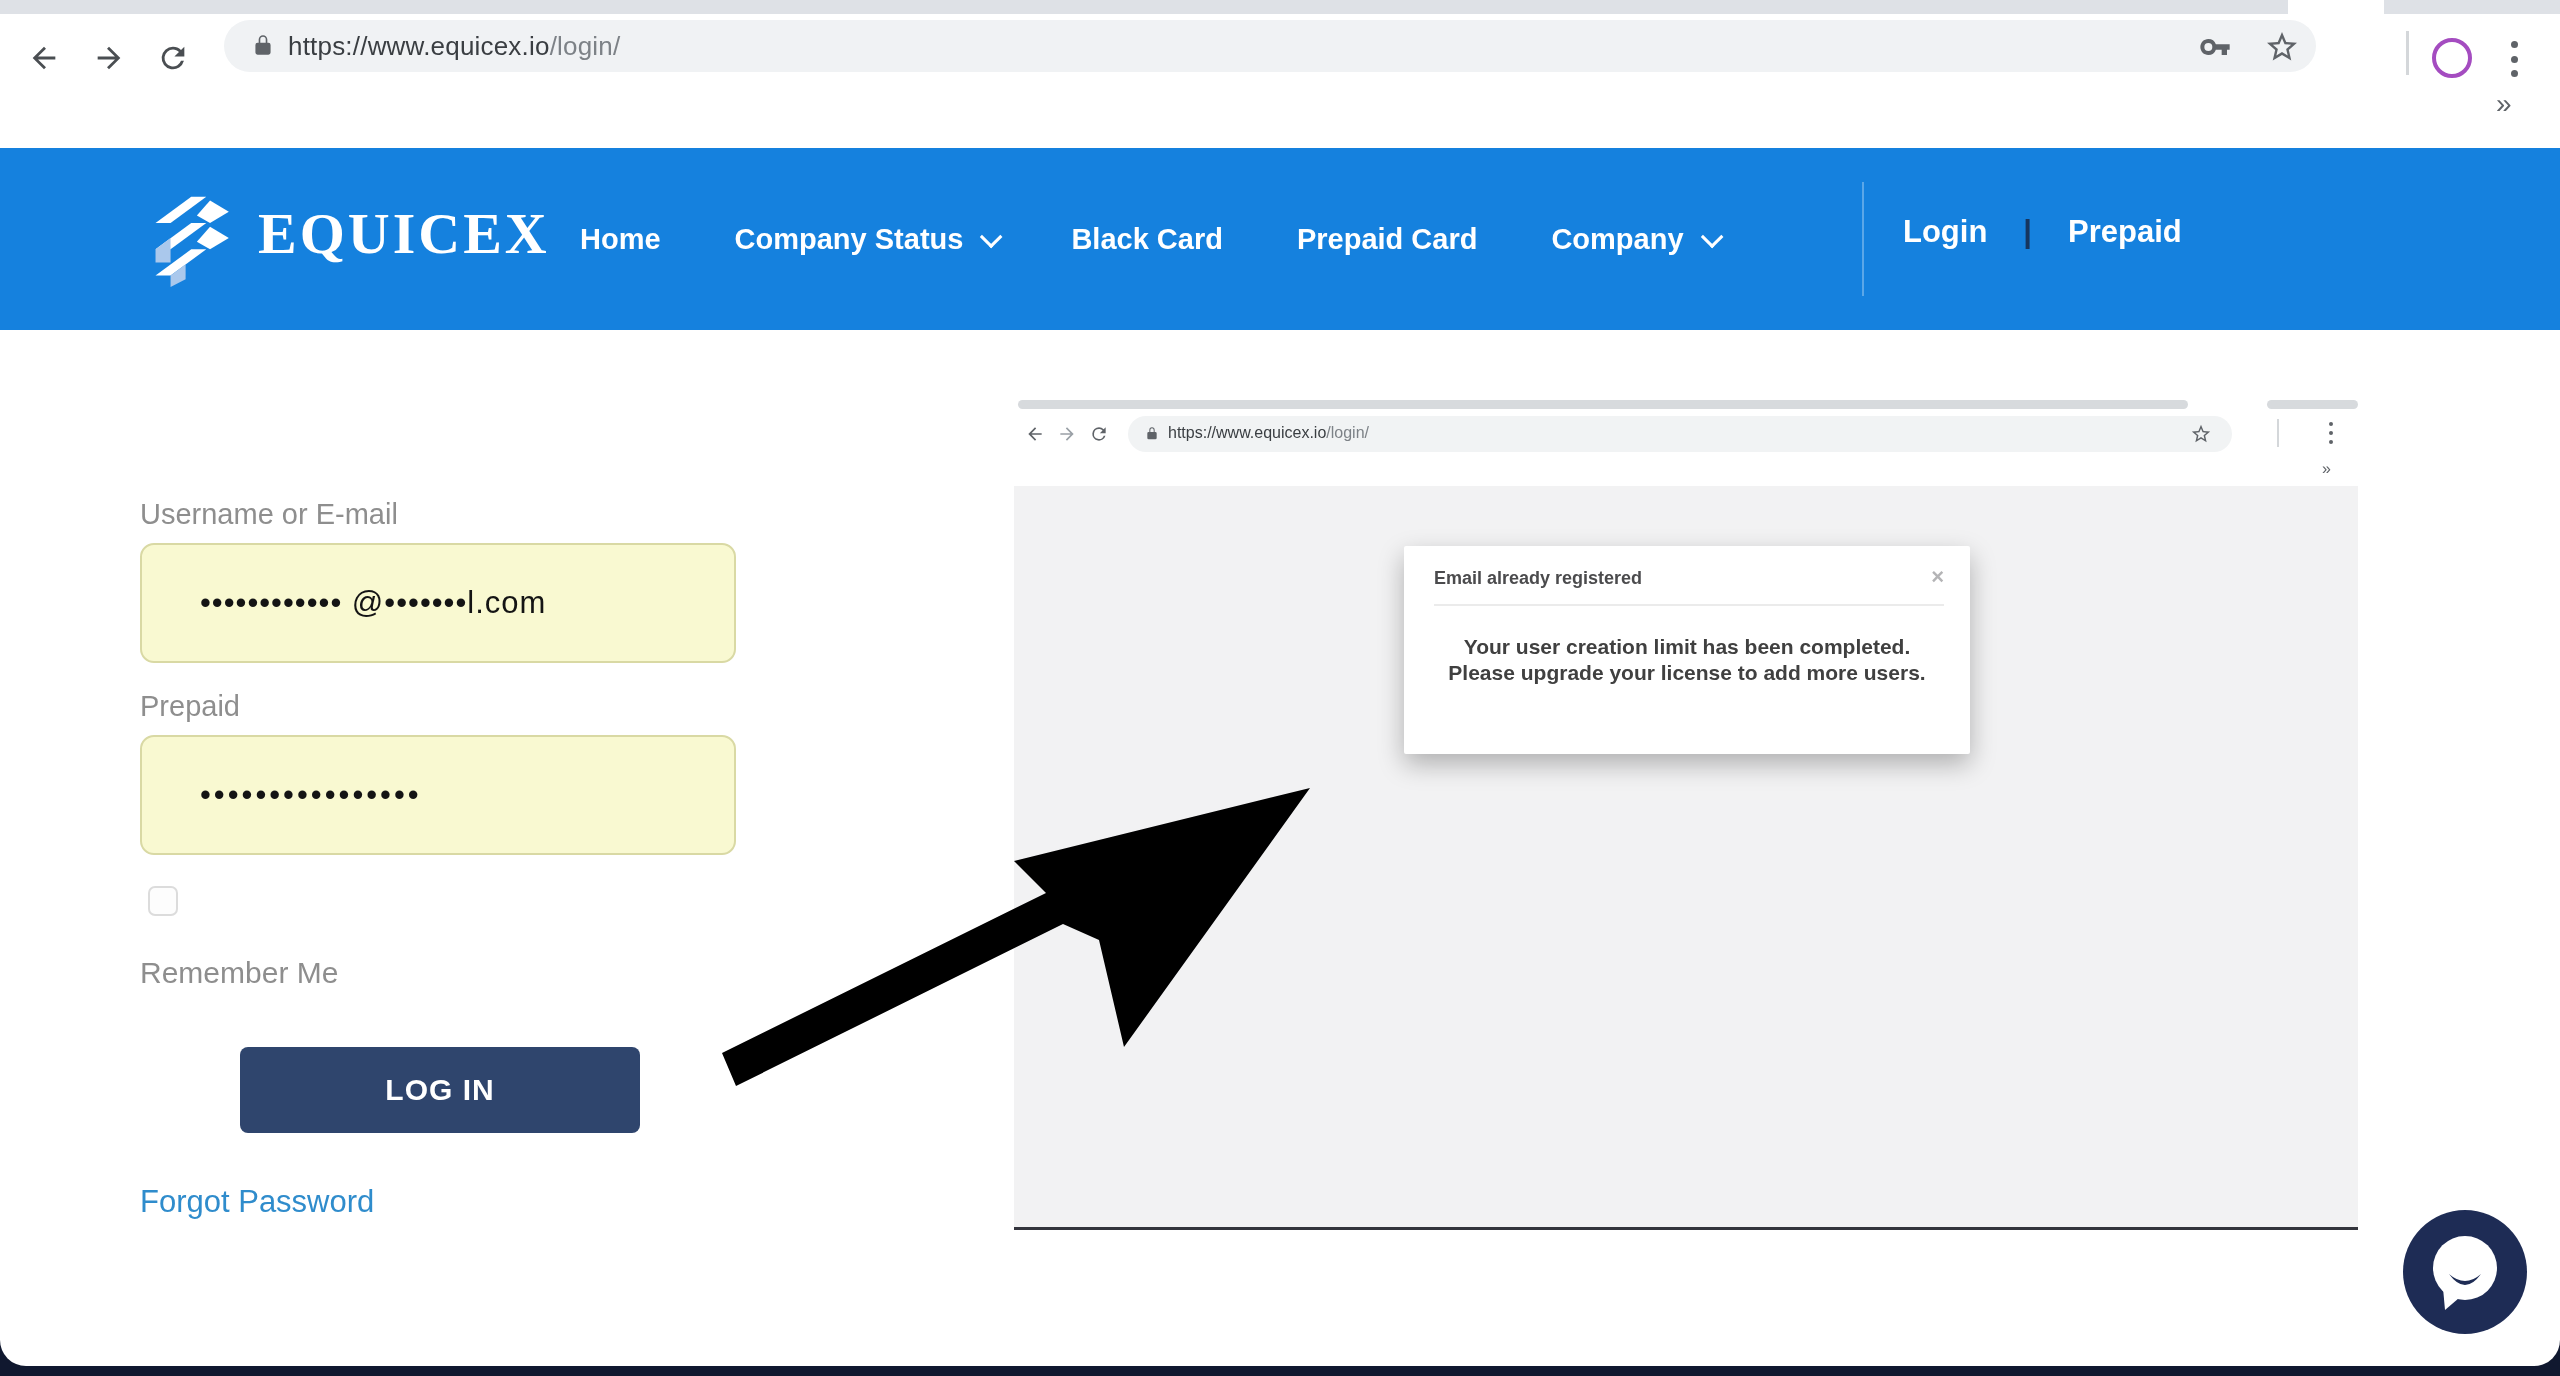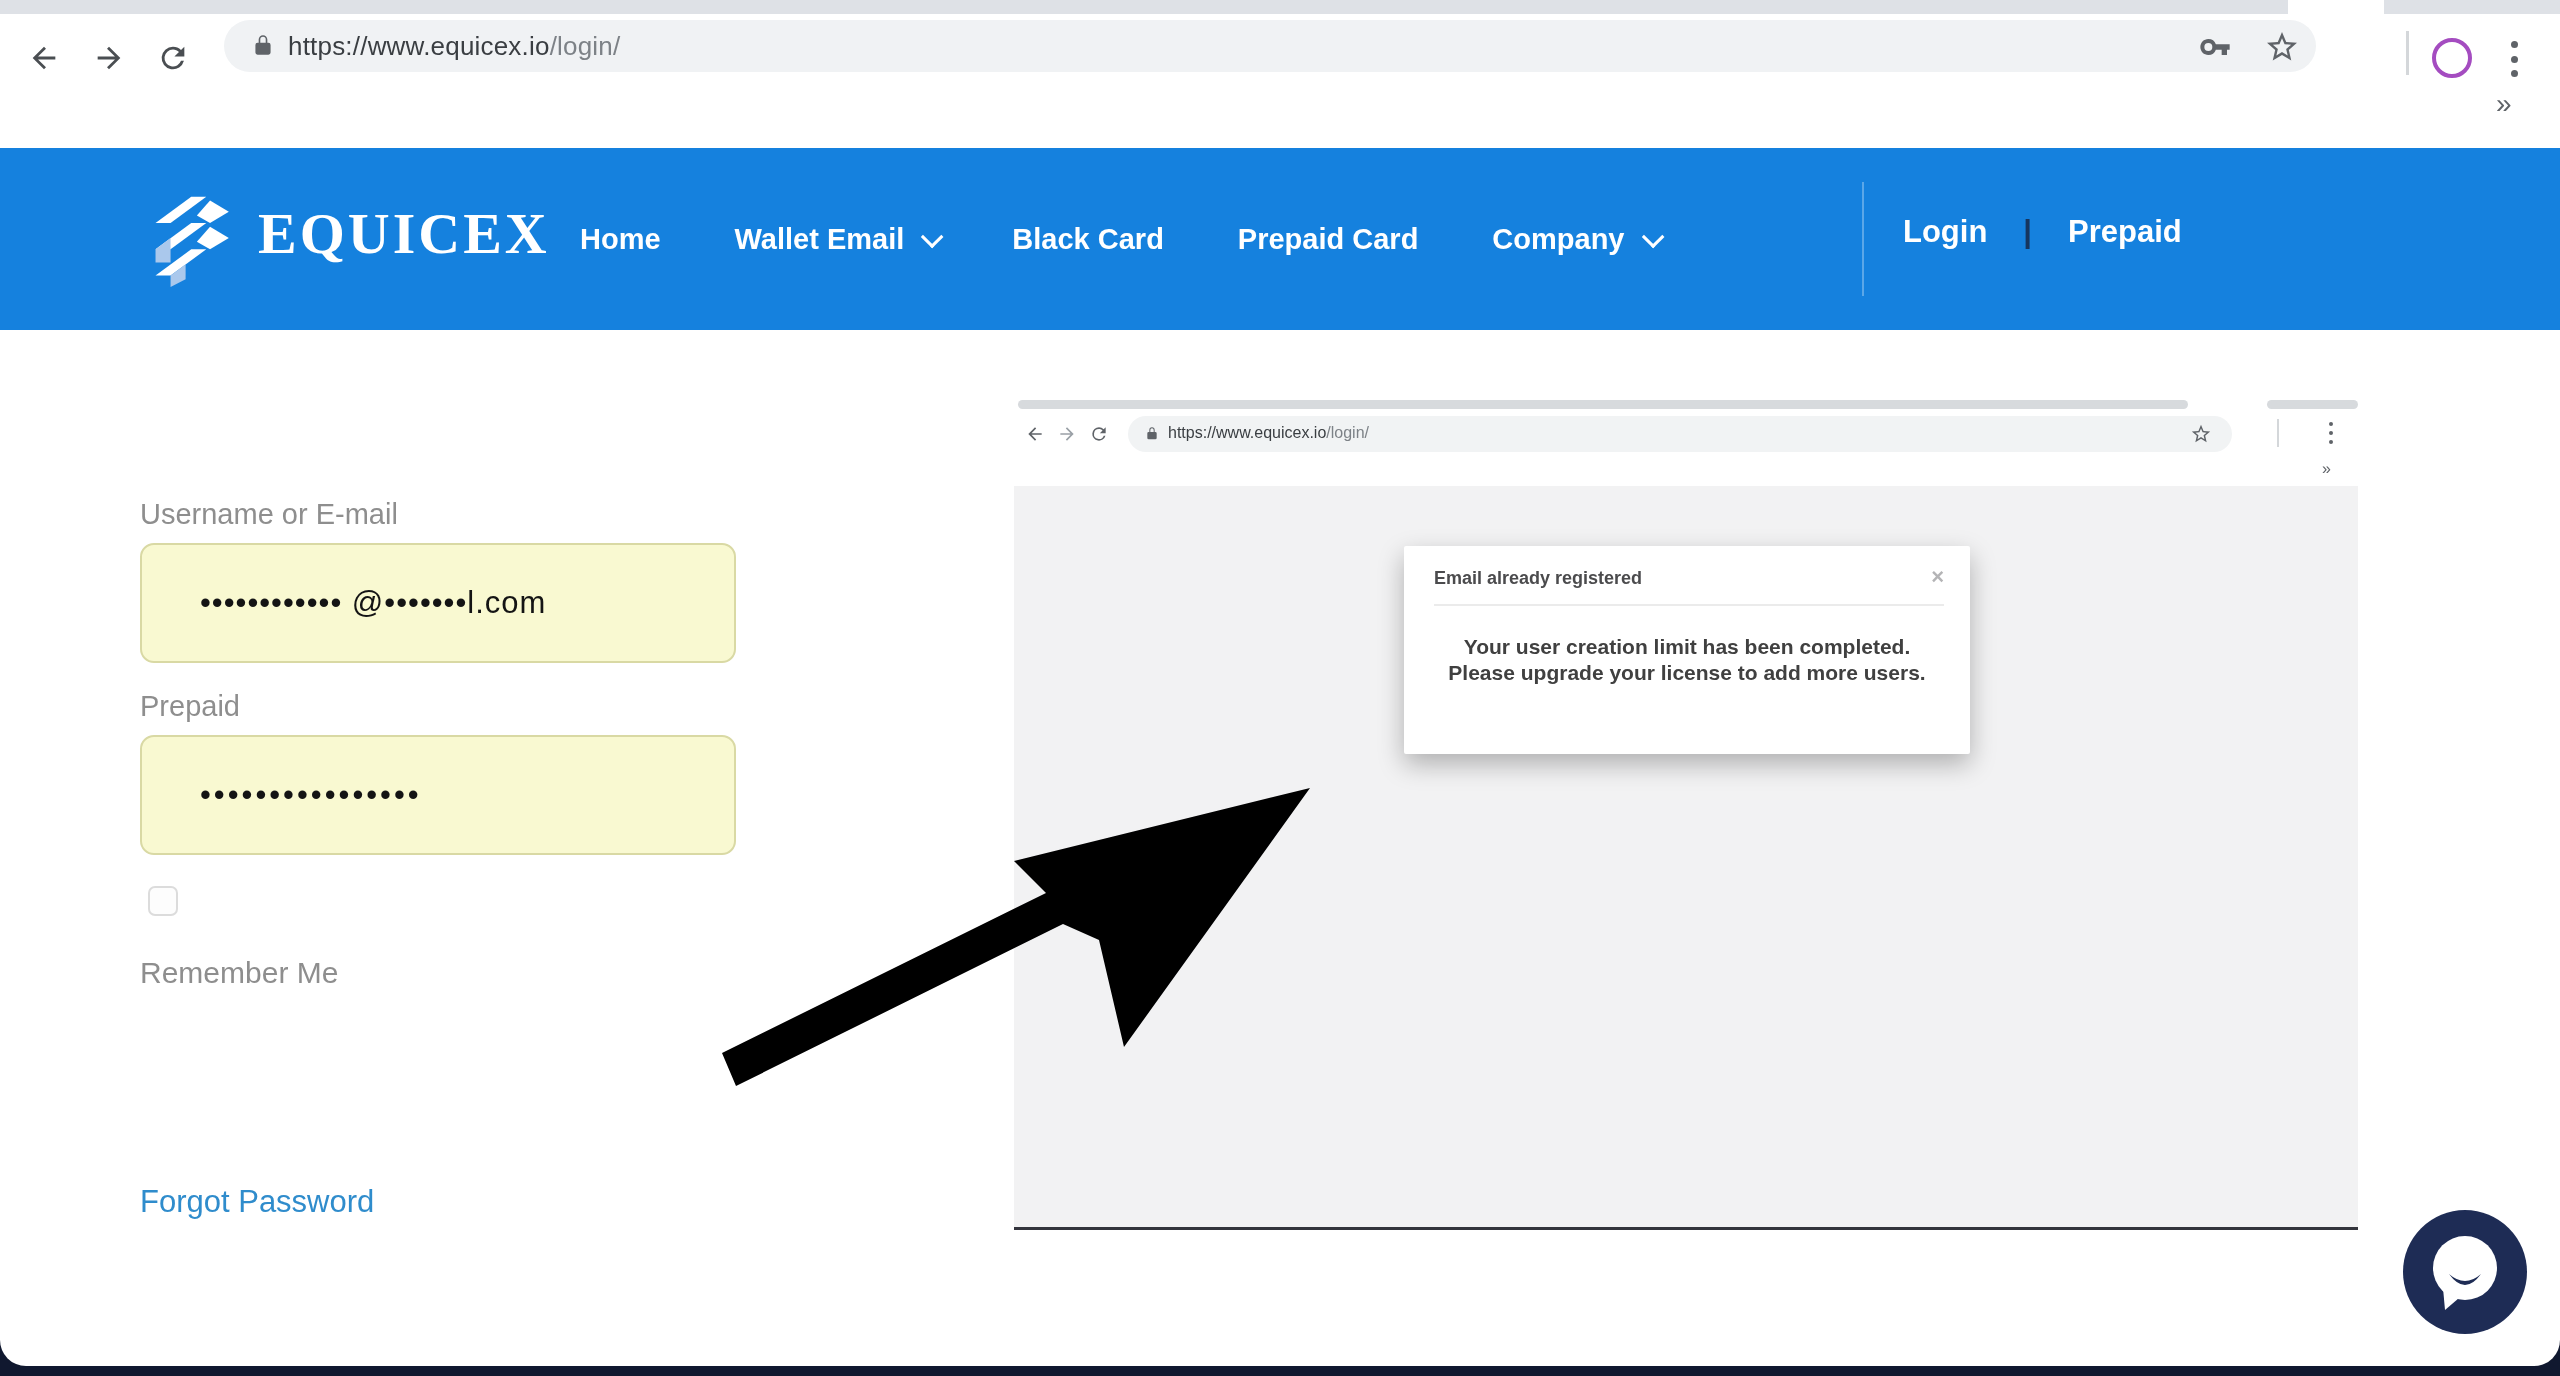--- a/index.html
+++ b/index.html
@@ -155,21 +155,21 @@
         <polygon points="24,92 24,104 40,96 40,80" fill="#aac8ec"></polygon>
       </svg>
     </span>
     <div class="brand">EQUICEX</div>
 
     <div class="mainnav">
       <div class="nav-item">
           <span>Home</span>
         </div>
       <div class="nav-item">
-          <span>Wallet Email</span>
+          <span>Company Status</span>
           <span class="chev"></span>
         </div>
       <div class="nav-item">
           <span>Black Card</span>
         </div>
       <div class="nav-item">
           <span>Prepaid Card</span>
         </div>
       <div class="nav-item">
           <span>Company</span>
@@ -187,20 +187,21 @@
 
   <div class="fld-label" style="top:498px">Username or E-mail</div>
   <div class="fld" style="top:543px">•••••••••••• @•••••••l.com</div>
 
   <div class="fld-label" style="top:690px">Prepaid</div>
   <div class="fld" style="top:735px;letter-spacing:3px;">••••••••••••••••</div>
 
   <div class="checkbox"></div>
   <div class="remember">Remember Me</div>
 
+  <div class="login-btn">LOG IN</div>
   <a class="forgot">Forgot Password</a>
 
   <div class="inset">
     <div class="mini-bar1"></div>
     <div class="mini-bar2"></div>
 
     <div class="mini-toolbar">
       <span class="mini-ic ic" style="left:11px">
         <svg viewBox="0 0 24 24" fill="currentColor">
             <path d="M20 11H7.8l5.6-5.6L12 4l-8 8 8 8 1.4-1.4L7.8 13H20z"></path>

